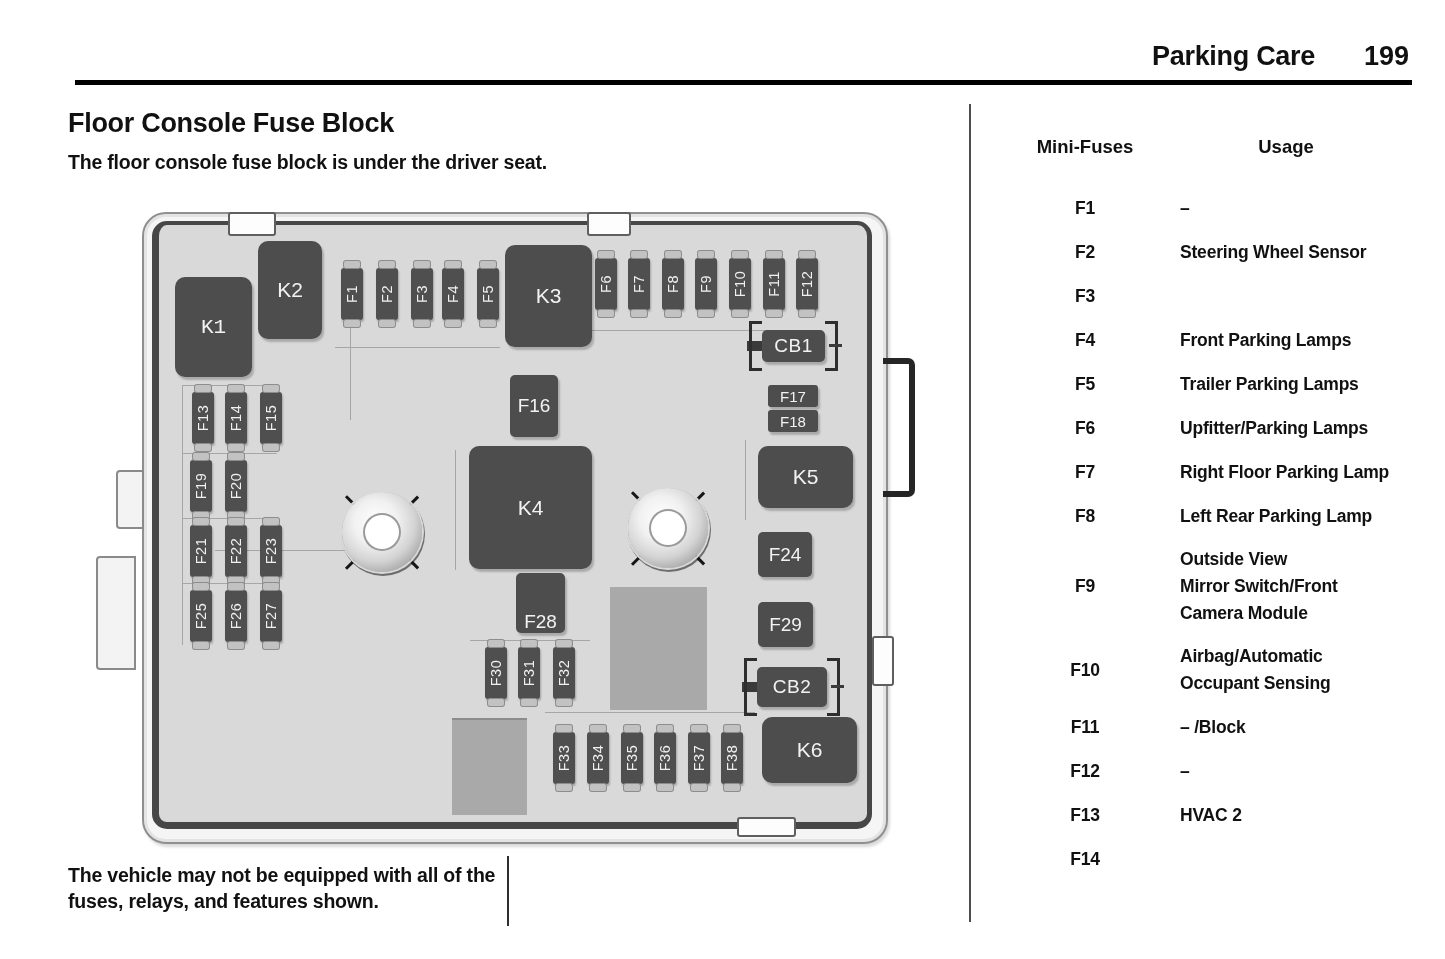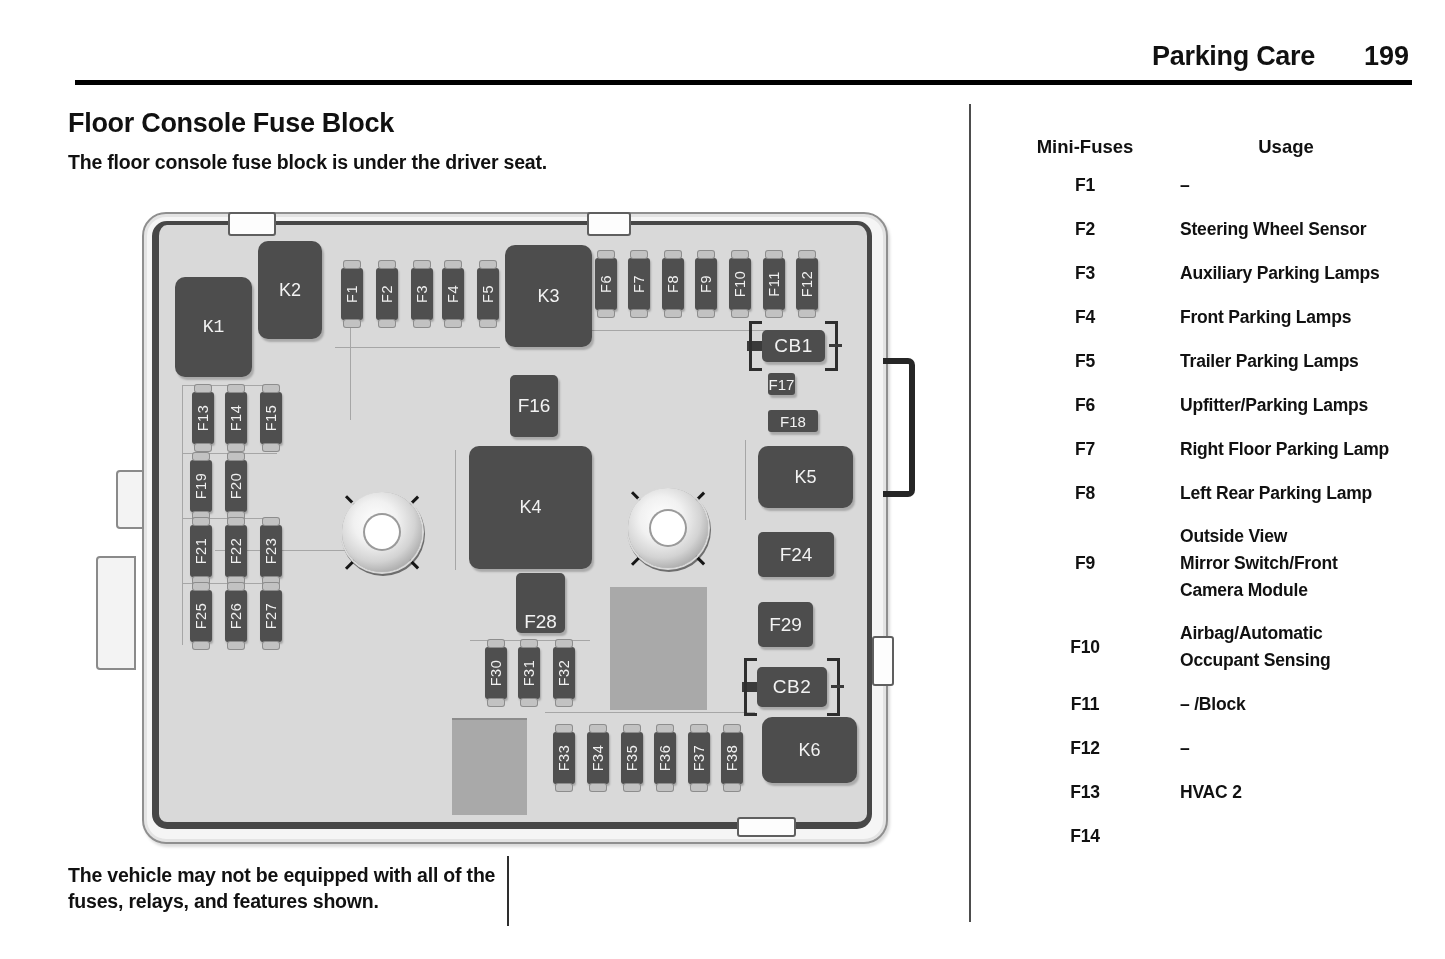--- a/index.html
+++ b/index.html
@@ -14,21 +14,21 @@
   .page-number{left:1364px;top:41px;font-size:27px;font-weight:bold;}
   .header-rule{left:75px;top:80px;width:1337px;height:5px;background:#000;}
   .article-title{left:68px;top:108px;font-size:27px;font-weight:bold;letter-spacing:-0.3px;}
   .article-intro{left:68px;top:151px;font-size:19.5px;font-weight:600;letter-spacing:-0.2px;}
   .article-note{left:68px;top:862px;font-size:19.5px;font-weight:600;letter-spacing:-0.2px;line-height:26px;white-space:pre-line;width:450px;}
   .col-divider{left:969px;top:104px;width:2px;height:818px;background:#4d4d4d;}
   .caption-divider{left:507px;top:856px;width:2px;height:70px;background:#2e2e2e;}
 
   
   .fuse-table{left:1020px;top:136px;width:402px;}
-  .t-head{display:flex;font-size:18.5px;font-weight:bold;margin-bottom:5px;}
+  .t-head{display:flex;font-size:18.5px;font-weight:bold;margin-bottom:28px;}
   .t-head .h1{width:130px;text-align:center;}
   .t-head .h2{flex:1;text-align:center;}
   .t-row{display:flex;align-items:center;padding:8px 0;min-height:28px;font-size:17.5px;font-weight:bold;letter-spacing:-0.2px;}
   .t-id{width:130px;text-align:center;}
   .t-usage{flex:1;padding-left:30px;white-space:pre-line;line-height:27px;}
 
   
   .fuse-block{left:95px;top:205px;width:835px;height:650px;}
   .casing-outer{position:absolute;left:47px;top:7px;width:742px;height:628px;background:#f5f5f5;
     border:2px solid #8f8f8f;border-radius:24px;box-shadow:inset 0 0 0 3px #e3e3e3, 2px 3px 3px rgba(0,0,0,0.15);}
@@ -36,21 +36,21 @@
     border:4px solid #474747;border-left-width:7px;border-bottom-width:7px;border-right-width:5px;border-radius:15px;box-sizing:border-box;}
 
   .tab{position:absolute;background:#fdfdfd;border:2px solid #5f5f5f;border-radius:3px;}
   .latch{position:absolute;background:#f3f3f3;border:2px solid #8a8a8a;border-radius:4px 0 0 4px;}
   .handle{position:absolute;border:6px solid #262626;border-left:none;border-radius:0 7px 7px 0;background:transparent;}
   .dline{position:absolute;background:#a6a6a6;}
 
   .comp{position:absolute;box-sizing:border-box;}
   .relay,.fusesq,.fuseh,.breaker{background:#4d4d4d;display:flex;align-items:center;justify-content:center;
     color:#f2f2f2;box-shadow:2px 3px 2px rgba(0,0,0,0.22);}
-  .relay{font-size:18px;border-radius:10px;}
+  .relay{font-size:21px;border-radius:10px;}
   .fusesq{font-size:19px;border-radius:5px;}
   .fuseh{font-size:15px;border-radius:3px;}
   .breaker{font-size:19px;border-radius:5px;letter-spacing:0.5px;}
   .breaker::before{content:"";position:absolute;left:-15px;top:50%;margin-top:-5px;width:15px;height:10px;background:#3a3a3a;}
   .breaker::after{content:"";position:absolute;right:-17px;top:50%;margin-top:-2px;width:13px;height:3px;background:#3a3a3a;}
   .hold{position:absolute;width:10px;top:-9px;bottom:-9px;border:3px solid #2e2e2e;background:transparent;}
   .hold.l{left:-13px;border-right:none;}
   .hold.r{right:-13px;border-left:none;}
 
   .fusev{background:#4f4f4f;border-radius:3px;color:#f0f0f0;box-shadow:1px 2px 2px rgba(0,0,0,0.25);}
@@ -175,42 +175,42 @@
       </div>
       <div class="comp fusev" style="left: 130px; top: 187px; width: 22px; height: 52px;">
         <span class="lbl">F14</span>
       </div>
       <div class="comp fusev" style="left: 165px; top: 187px; width: 22px; height: 52px;">
         <span class="lbl">F15</span>
       </div>
       <div class="comp fusesq" style="left: 415px; top: 170px; width: 48px; height: 62px;">
         <span class="lbl">F16</span>
       </div>
-      <div class="comp fuseh" style="left: 673px; top: 168px; width: 27px; height: 22px;">
+      <div class="comp fuseh" style="left: 673px; top: 180px; width: 50px; height: 22px;">
         <span class="lbl">F17</span>
       </div>
       <div class="comp fuseh" style="left: 673px; top: 205px; width: 50px; height: 22px;">
         <span class="lbl">F18</span>
       </div>
       <div class="comp fusev" style="left: 95px; top: 255px; width: 22px; height: 52px;">
         <span class="lbl">F19</span>
       </div>
       <div class="comp fusev" style="left: 130px; top: 255px; width: 22px; height: 52px;">
         <span class="lbl">F20</span>
       </div>
       <div class="comp fusev" style="left: 95px; top: 320px; width: 22px; height: 52px;">
         <span class="lbl">F21</span>
       </div>
       <div class="comp fusev" style="left: 130px; top: 320px; width: 22px; height: 52px;">
         <span class="lbl">F22</span>
       </div>
       <div class="comp fusev" style="left: 165px; top: 320px; width: 22px; height: 52px;">
         <span class="lbl">F23</span>
       </div>
-      <div class="comp fusesq" style="left: 663px; top: 327px; width: 76px; height: 45px;">
+      <div class="comp fusesq" style="left: 663px; top: 327px; width: 54px; height: 45px;">
         <span class="lbl">F24</span>
       </div>
       <div class="comp fusev" style="left: 95px; top: 385px; width: 22px; height: 52px;">
         <span class="lbl">F25</span>
       </div>
       <div class="comp fusev" style="left: 130px; top: 385px; width: 22px; height: 52px;">
         <span class="lbl">F26</span>
       </div>
       <div class="comp fusev" style="left: 165px; top: 385px; width: 22px; height: 52px;">
         <span class="lbl">F27</span>
@@ -286,21 +286,20 @@
       <div class="t-row">
         <div class="t-id">F1</div>
         <div class="t-usage">–</div>
       </div>
       <div class="t-row">
         <div class="t-id">F2</div>
         <div class="t-usage">Steering Wheel Sensor</div>
       </div>
       <div class="t-row">
         <div class="t-id">F3</div>
-        <div class="t-usage">Auxiliary Parking Lamps</div>
       </div>
       <div class="t-row">
         <div class="t-id">F4</div>
         <div class="t-usage">Front Parking Lamps</div>
       </div>
       <div class="t-row">
         <div class="t-id">F5</div>
         <div class="t-usage">Trailer Parking Lamps</div>
       </div>
       <div class="t-row">

